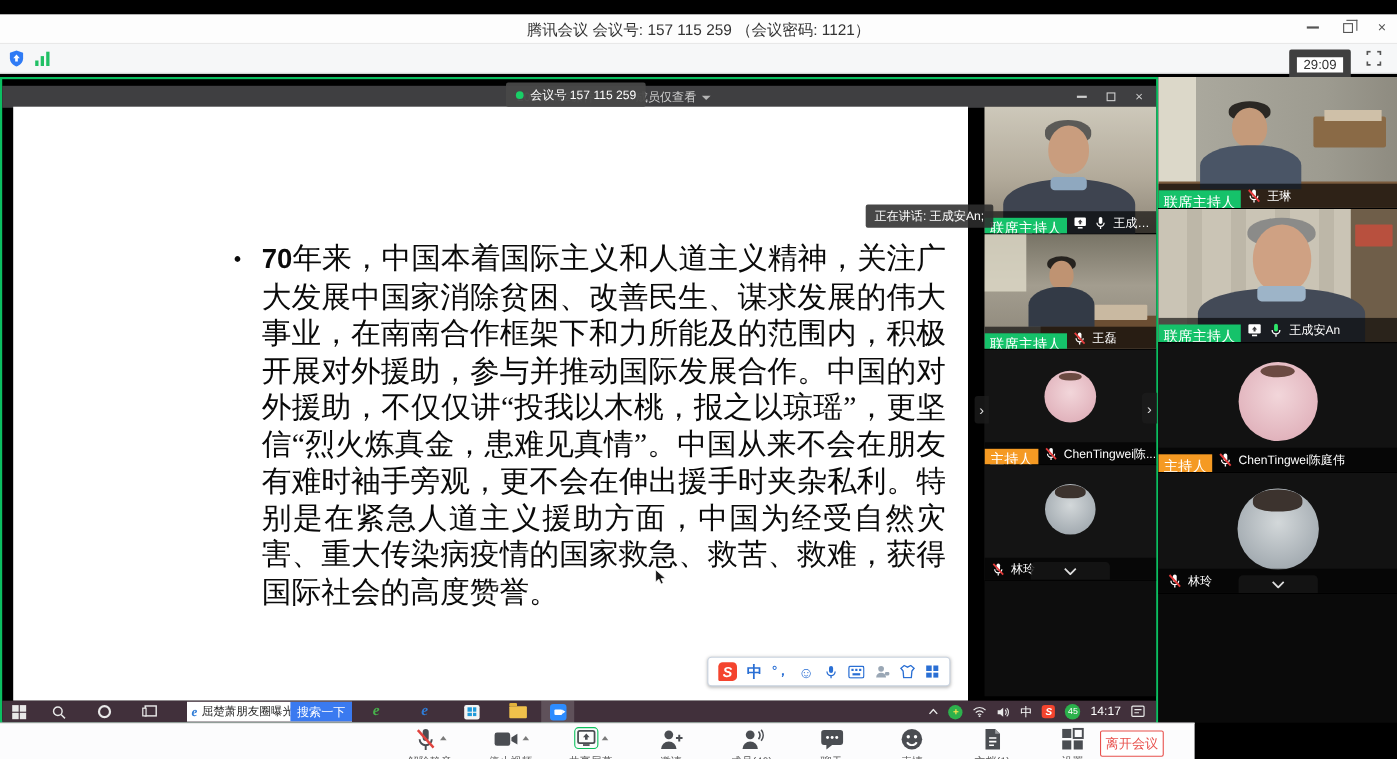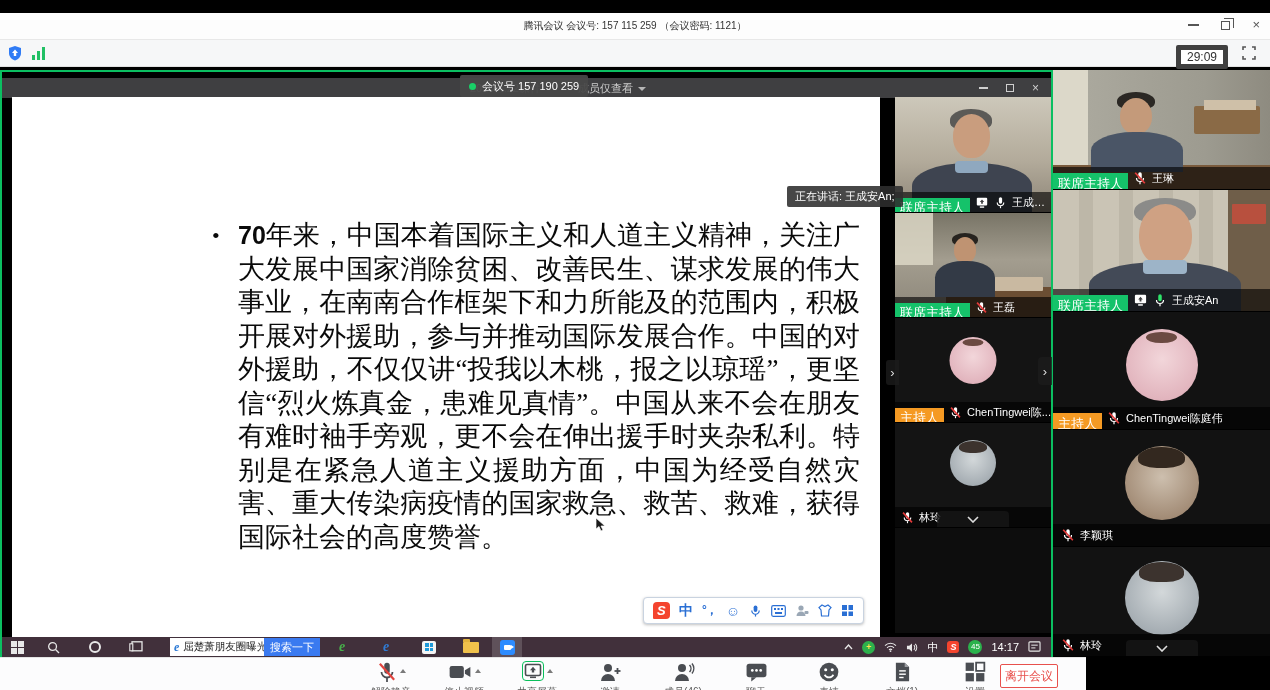--- a/index.html
+++ b/index.html
@@ -2,30 +2,30 @@
 <html><head>
 <meta charset="utf-8">
 <style>
   * { margin:0; padding:0; box-sizing:border-box; }
   html,body { width:1270px; height:690px; overflow:hidden; background:#000;
     font-family:"Liberation Sans","DejaVu Sans",sans-serif; }
   .abs { position:absolute; }
 
   
   #titlebar { position:absolute; left:0; top:13px; width:1270px; height:27px; background:#fdfdfd; border-bottom:1px solid #e8e8e8; }
-  #titlebar .title { position:absolute; left:0; right:0; top:6px; text-align:center; font-size:10px; color:#333; }
+  #titlebar .title { position:absolute; left:0; right:0; top:6px; text-align:center; font-size:14px; color:#333; }
   .wincontrols { position:absolute; right:10px; top:7px; display:flex; gap:22px; align-items:center; }
   .wc-min { width:11px; height:1.5px; background:#555; }
   .wc-restore { width:9px; height:9px; border:1.2px solid #555; position:relative; background:#fdfdfd; }
   .wc-restore:before { content:""; position:absolute; left:2px; top:-4px; width:9px; height:9px; border:1.2px solid #555; border-bottom:none; border-left:none; }
   .wc-close { font-size:13px; color:#555; line-height:10px; }
 
   
   #subbar { position:absolute; left:0; top:40px; width:1270px; height:27px; background:#f6f7f8; border-bottom:1px solid #e2e2e2; }
-  #subbar .timer { position:absolute; right:42px; top:5px; font-size:12px; color:#333; border:5px solid #404040; padding:0 6px; border-radius:2px; background:#fff;text-align:right; }
+  #subbar .timer { position:absolute; right:42px; top:5px; font-size:12px; color:#333; border:7px solid #404040; padding:0 6px; border-radius:2px; background:#fff;text-align:right; }
 
   
   #share { position:absolute; left:0; top:70px; width:1053px; height:587px; background:#000; border:2px solid #0bbf61; }
   #ppt-titlebar { position:absolute; left:0; top:6px; width:1049px; height:20px; background:#3f3f41; }
   #ppt-doc-title { position:absolute; left:468px; top:3px; font-size:11px; color:#cfcfcf; white-space:nowrap; }
   #ppt-viewmode { position:absolute; left:576px; top:3px; font-size:11px; color:#cfcfcf; display:flex; align-items:center; gap:5px; }
   .caret-down { width:0; height:0; border-left:4px solid transparent; border-right:4px solid transparent; border-top:4px solid #b5b5b5; }
   #ppt-controls { position:absolute; right:12px; top:0; height:20px; display:flex; gap:18px; align-items:center; }
   .pwc-min { width:9px; height:1.2px; background:#cfcfcf; }
   .pwc-restore { width:8px; height:8px; border:1.1px solid #cfcfcf; }
@@ -157,21 +157,21 @@
     </div>
     <div id="ppt-controls">
       <div class="pwc-min"></div>
       <div class="pwc-restore"></div>
       <div class="pwc-close">×</div>
     </div>
   </div>
 
   <div id="meeting-tooltip">
     <span class="green-dot"></span>
-    <span>会议号 157 190 259</span>
+    <span>会议号 157 115 259</span>
   </div>
 
   <div id="speak-tooltip">
     <span>正在讲话: 王成安An;</span>
   </div>
 
   <div id="slide">
     <div id="slide-body">
       <div class="dot">•</div>
       <div class="btext"><span class="lead">70</span><span>年来，中国本着国际主义和人道主义精神，关注广大发展中国家消除贫困、改善民生、谋求发展的伟大事业，在南南合作框架下和力所能及的范围内，积极开展对外援助，参与并推动国际发展合作。中国的对外援助，不仅仅讲“投我以木桃，报之以琼瑶”，更坚信“烈火炼真金，患难见真情”。中国从来不会在朋友有难时袖手旁观，更不会在伸出援手时夹杂私利。特别是在紧急人道主义援助方面，中国为经受自然灾害、重大传染病疫情的国家救急、救苦、救难，获得国际社会的高度赞誉。</span></div>
@@ -441,34 +441,20 @@
             <rect x="6" y="1.5" width="4" height="8" rx="2" fill="#fff"></rect>
             <path d="M4 8 a4 4 0 0 0 8 0" fill="none" stroke="#fff" stroke-width="1.4"></path>
             <line x1="8" y1="12.5" x2="8" y2="15" stroke="#fff" stroke-width="1.4"></line>
             <line x1="2.5" y1="2" x2="13.5" y2="14" stroke="#e43b3b" stroke-width="2"></line>
           </svg>
       </span>
       <span class="pname">ChenTingwei陈庭伟</span>
     </div>
   </div>
 
-  <div class="tile" style="height:117px; background:#121212;">
-    <div class="avatar av-girl2" style="top:16px;width:74px;height:74px;"></div>
-    <div class="namebar">
-      <span class="micwrap" style="margin-left:8px;">
-        <svg width="14" height="14" viewBox="0 0 16 16">
-            <rect x="6" y="1.5" width="4" height="8" rx="2" fill="#fff"></rect>
-            <path d="M4 8 a4 4 0 0 0 8 0" fill="none" stroke="#fff" stroke-width="1.4"></path>
-            <line x1="8" y1="12.5" x2="8" y2="15" stroke="#fff" stroke-width="1.4"></line>
-            <line x1="2.5" y1="2" x2="13.5" y2="14" stroke="#e43b3b" stroke-width="2"></line>
-          </svg>
-      </span>
-      <span class="pname">李颖琪</span>
-    </div>
-  </div>
 
   <div class="tile" style="height:110px; background:#121212;">
     <div class="avatar av-girl" style="top:14px;width:74px;height:74px;"></div>
     <div class="chevron-btn">
       <svg width="12" height="7" viewBox="0 0 12 7">
           <polyline points="1,1 6,6 11,1" fill="none" stroke="#ddd" stroke-width="1.6"></polyline>
         </svg>
     </div>
     <div class="namebar">
       <span class="micwrap" style="margin-left:8px;">

